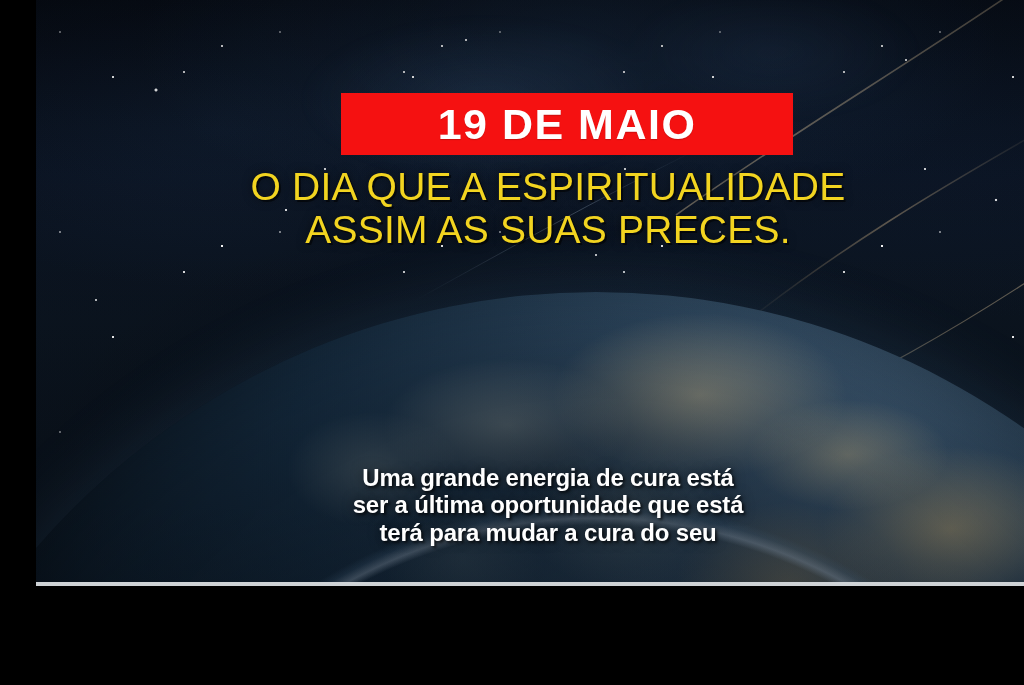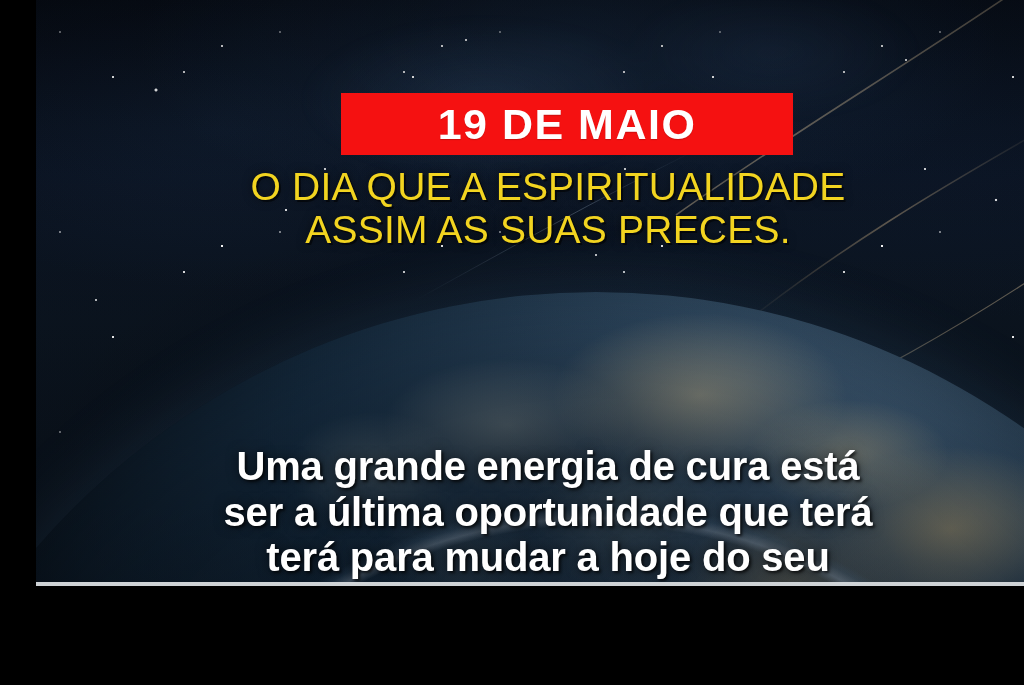--- a/index.html
+++ b/index.html
@@ -218,23 +218,23 @@
     text-shadow:
       2px 2px 0 rgba(0,0,0,0.55),
       0 0 10px rgba(0,0,0,0.55);
   }
   .headline span { display: block; white-space: nowrap; }
 
   .body-copy {
     position: absolute;
     left: 50px;
     right: 50px;
-    top: 444px;
+    top: 464px;
     color: #ffffff;
-    font-size: 40px;
+    font-size: 24px;
     font-weight: 700;
     line-height: 1.14;
     letter-spacing: -0.2px;
     text-shadow:
       2px 2px 3px rgba(0,0,0,0.70),
       0 0 12px rgba(0,0,0,0.55);
   }
   .body-copy span { display: block; white-space: nowrap; }
 
   .cta {
@@ -316,22 +316,22 @@
       <span class="date-banner-label">19 DE MAIO</span>
     </div>
 
     <div class="headline">
       <span>O DIA QUE A ESPIRITUALIDADE</span>
       <span>ASSIM AS SUAS PRECES.</span>
     </div>
 
     <div class="body-copy">
       <span>Uma grande energia de cura está</span>
-      <span>ser a última oportunidade que terá</span>
-      <span>terá para mudar a hoje do seu</span>
+      <span>ser a última oportunidade que está</span>
+      <span>terá para mudar a cura do seu</span>
     </div>
 
     <div class="cta">COMENTE: ASSIM SEJA!</div>
 
   </div>
 
   <div class="bottom-rule"></div>
 
 </div>
 

